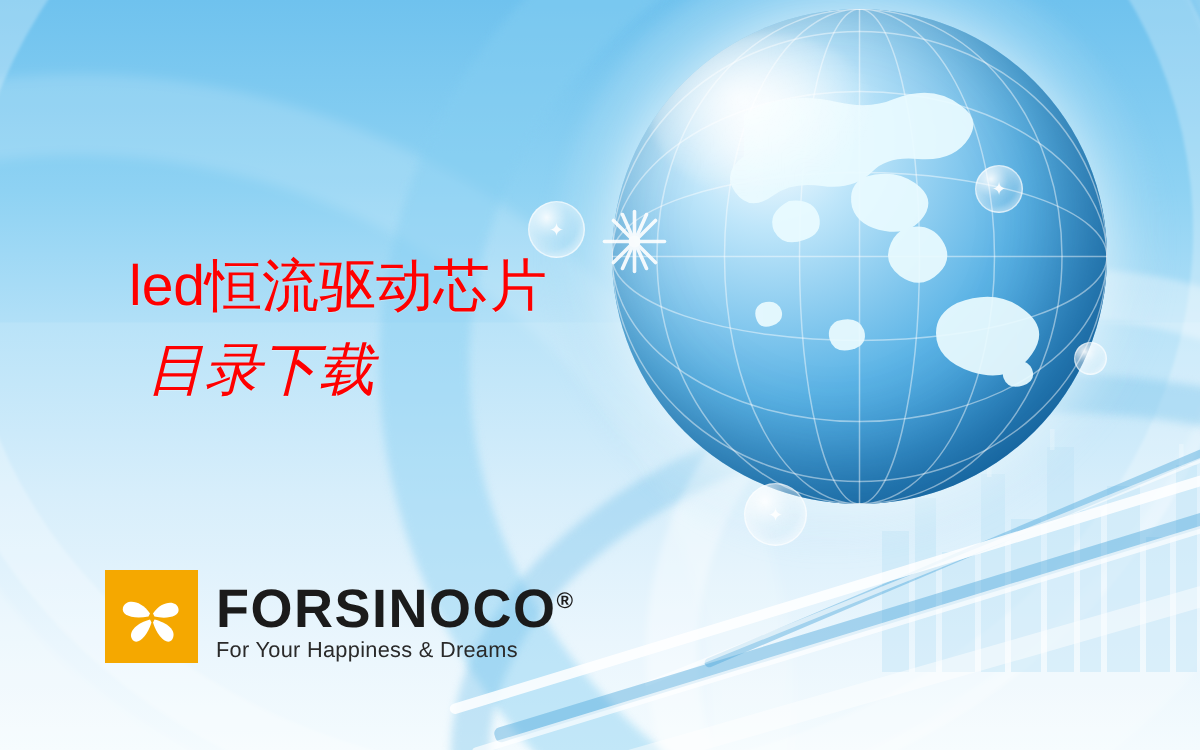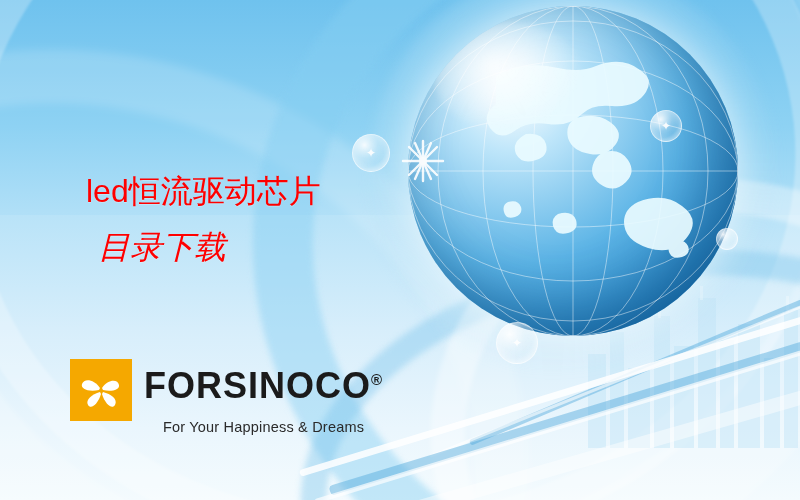--- a/index.html
+++ b/index.html
@@ -158,31 +158,31 @@
   }
 
   
   .title-block {
     position: absolute;
     left: 86px; top: 163px;
     width: 380px;
   }
   .title-line {
     color: #ff0000;
-    font-size: 32px;
+    font-size: 38px;
     line-height: 56px;
     white-space: nowrap;
     text-shadow: 0 1px 0 rgba(255,255,255,0.25);
   }
   .title-line.second { padding-left: 12px; font-style: italic; }
 
   
   .logo {
     position: absolute;
-    left: 70px; top: 359px;
+    left: 70px; top: 380px;
     display: flex;
     align-items: flex-start;
   }
   .logo-mark {
     width: 62px; height: 62px;
     background: #f5a800;
     display: flex; align-items: center; justify-content: center;
     flex: none;
   }
   .logo-text {
@@ -201,23 +201,22 @@
   .logo-name .reg {
     font-size: 15px;
     vertical-align: super;
     font-weight: bold;
   }
   .logo-tagline {
     font-family: "Liberation Sans", sans-serif;
     font-size: 14.5px;
     color: #2a2a2a;
     letter-spacing: .2px;
-    margin-top: 14px;
+    margin-top: 1px;
     white-space: nowrap;
-    text-align: center;
   }
 </style>
 </head>
 <body>
 
 <div id="slide">
 
   <div class="bg-layer sky-top"></div>
   <div class="bg-layer sky-bottom"></div>
 

